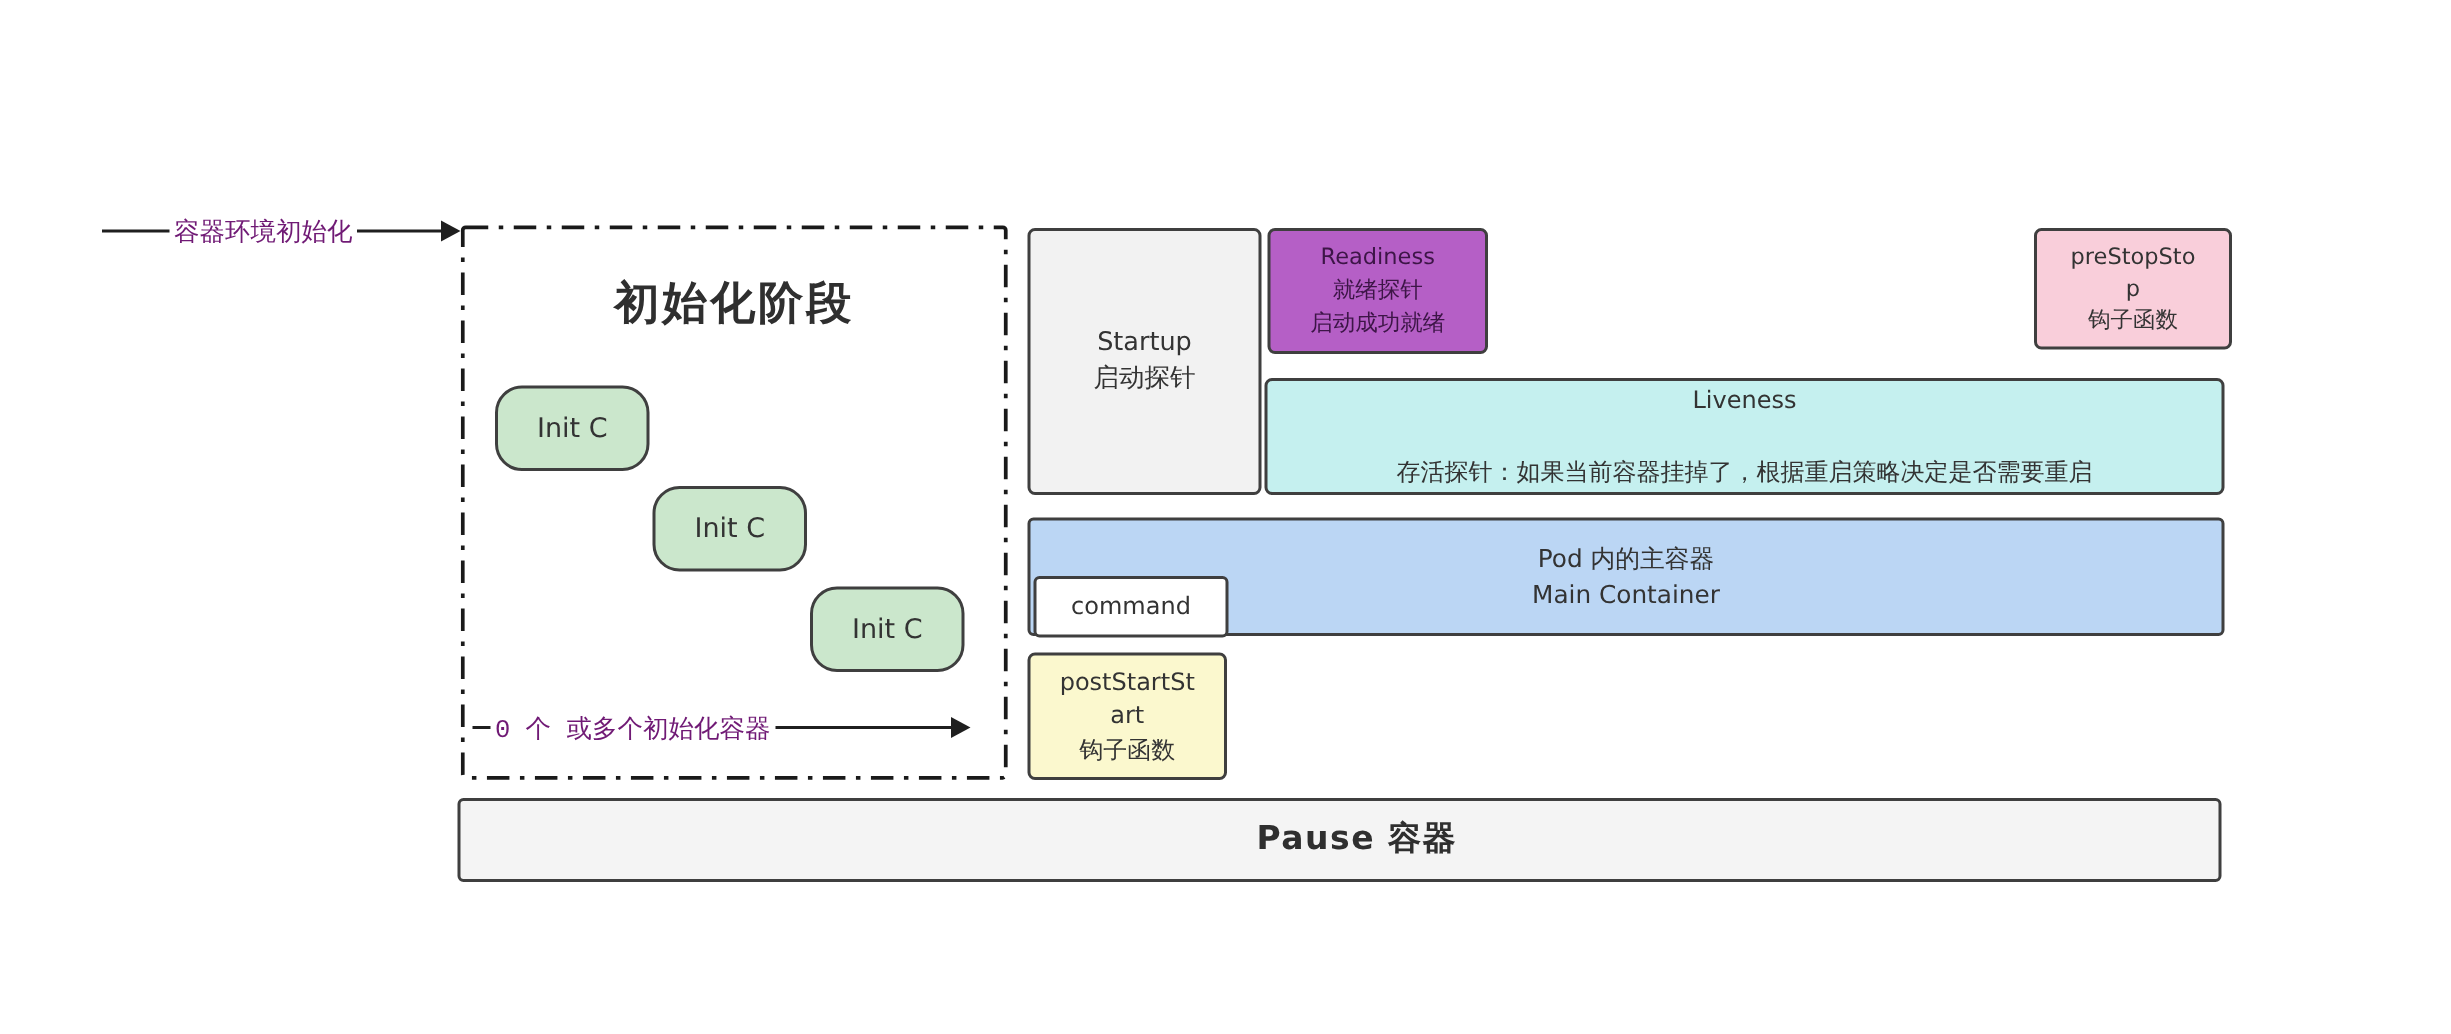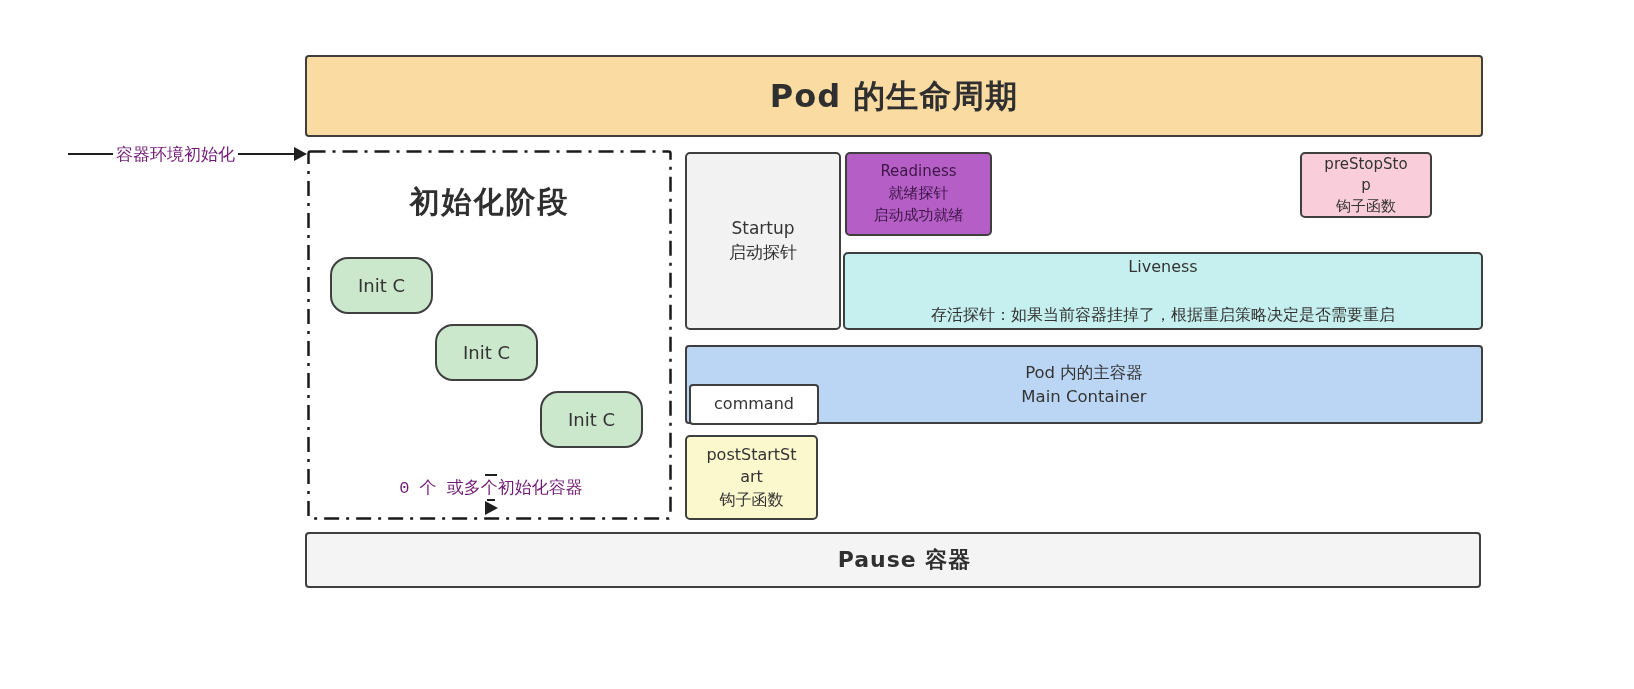--- a/index.html
+++ b/index.html
@@ -70,49 +70,46 @@
     letter-spacing: 2px;
   }
   .init-c {
     width: 103px; height: 57px;
     font-size: 18px;
     border-radius: 18px;
   }
   .init-c-1 { left: 23px; top: 107px; }
   .init-c-2 { left: 128px; top: 174px; }
   .init-c-3 { left: 233px; top: 241px; }
-  .init-count-arrow { left: 18px; top: 324px; width: 332px; font-size: 17px; flex-direction: column; }
+  .init-count-arrow { left: 8px; top: 324px; width: 332px; font-size: 17px; }
   .init-count-arrow .seg-lead { width: 12px; }
   
   .startup-box { left: 685px; top: 152px; width: 156px; height: 178px; font-size: 17px; }
   .readiness-box { left: 845px; top: 152px; width: 147px; height: 84px; font-size: 15px; color: #3d1547; line-height: 1.45; }
-  .prestop-box { left: 1300px; top: 152px; width: 132px; height: 66px; font-size: 15px; line-height: 1.4; }
+  .prestop-box { left: 1356px; top: 152px; width: 132px; height: 81px; font-size: 15px; line-height: 1.4; }
   .liveness-box { left: 843px; top: 252px; width: 640px; height: 78px; font-size: 16px; line-height: 1.5; gap: 24px; }
   .main-row { left: 685px; top: 345px; width: 798px; height: 79px; border-radius: 4px; font-size: 16.5px; line-height: 1.45; }
   .command-box {
     left: 2px; top: 18px; width: 130px; height: 41px;
     font-size: 16px; border-radius: 4px;
     background: #ffffff;
     margin-top: 19px;
   }
   .poststart-box { left: 685px; top: 435px; width: 133px; height: 85px; font-size: 16px; line-height: 1.4; }
   .pause-bar {
     left: 305px; top: 532px; width: 1176px; height: 56px;
     border-width: 2.5px; border-radius: 4px; padding-left: 23px;
   }
   .pause-bar .pause-text { font-size: 22px; font-weight: bold; color: #2f2f2f; letter-spacing: 1px; }
 </style>
 </head>
 <body>
 
 <div class="canvas">
 
-  <div class="box title-box" style="background-color: rgb(250, 220, 162);">
-    <div class="title-text">Pod 的生命周期</div>
-  </div>
 
   <div class="arrow env-arrow">
     <div class="seg seg-lead"></div>
     <span class="arrow-label">容器环境初始化</span>
     <div class="seg seg-grow"></div>
     <div class="head"></div>
   </div>
 
   <div class="init-phase">
     <svg class="dashdot" width="365" height="370">

